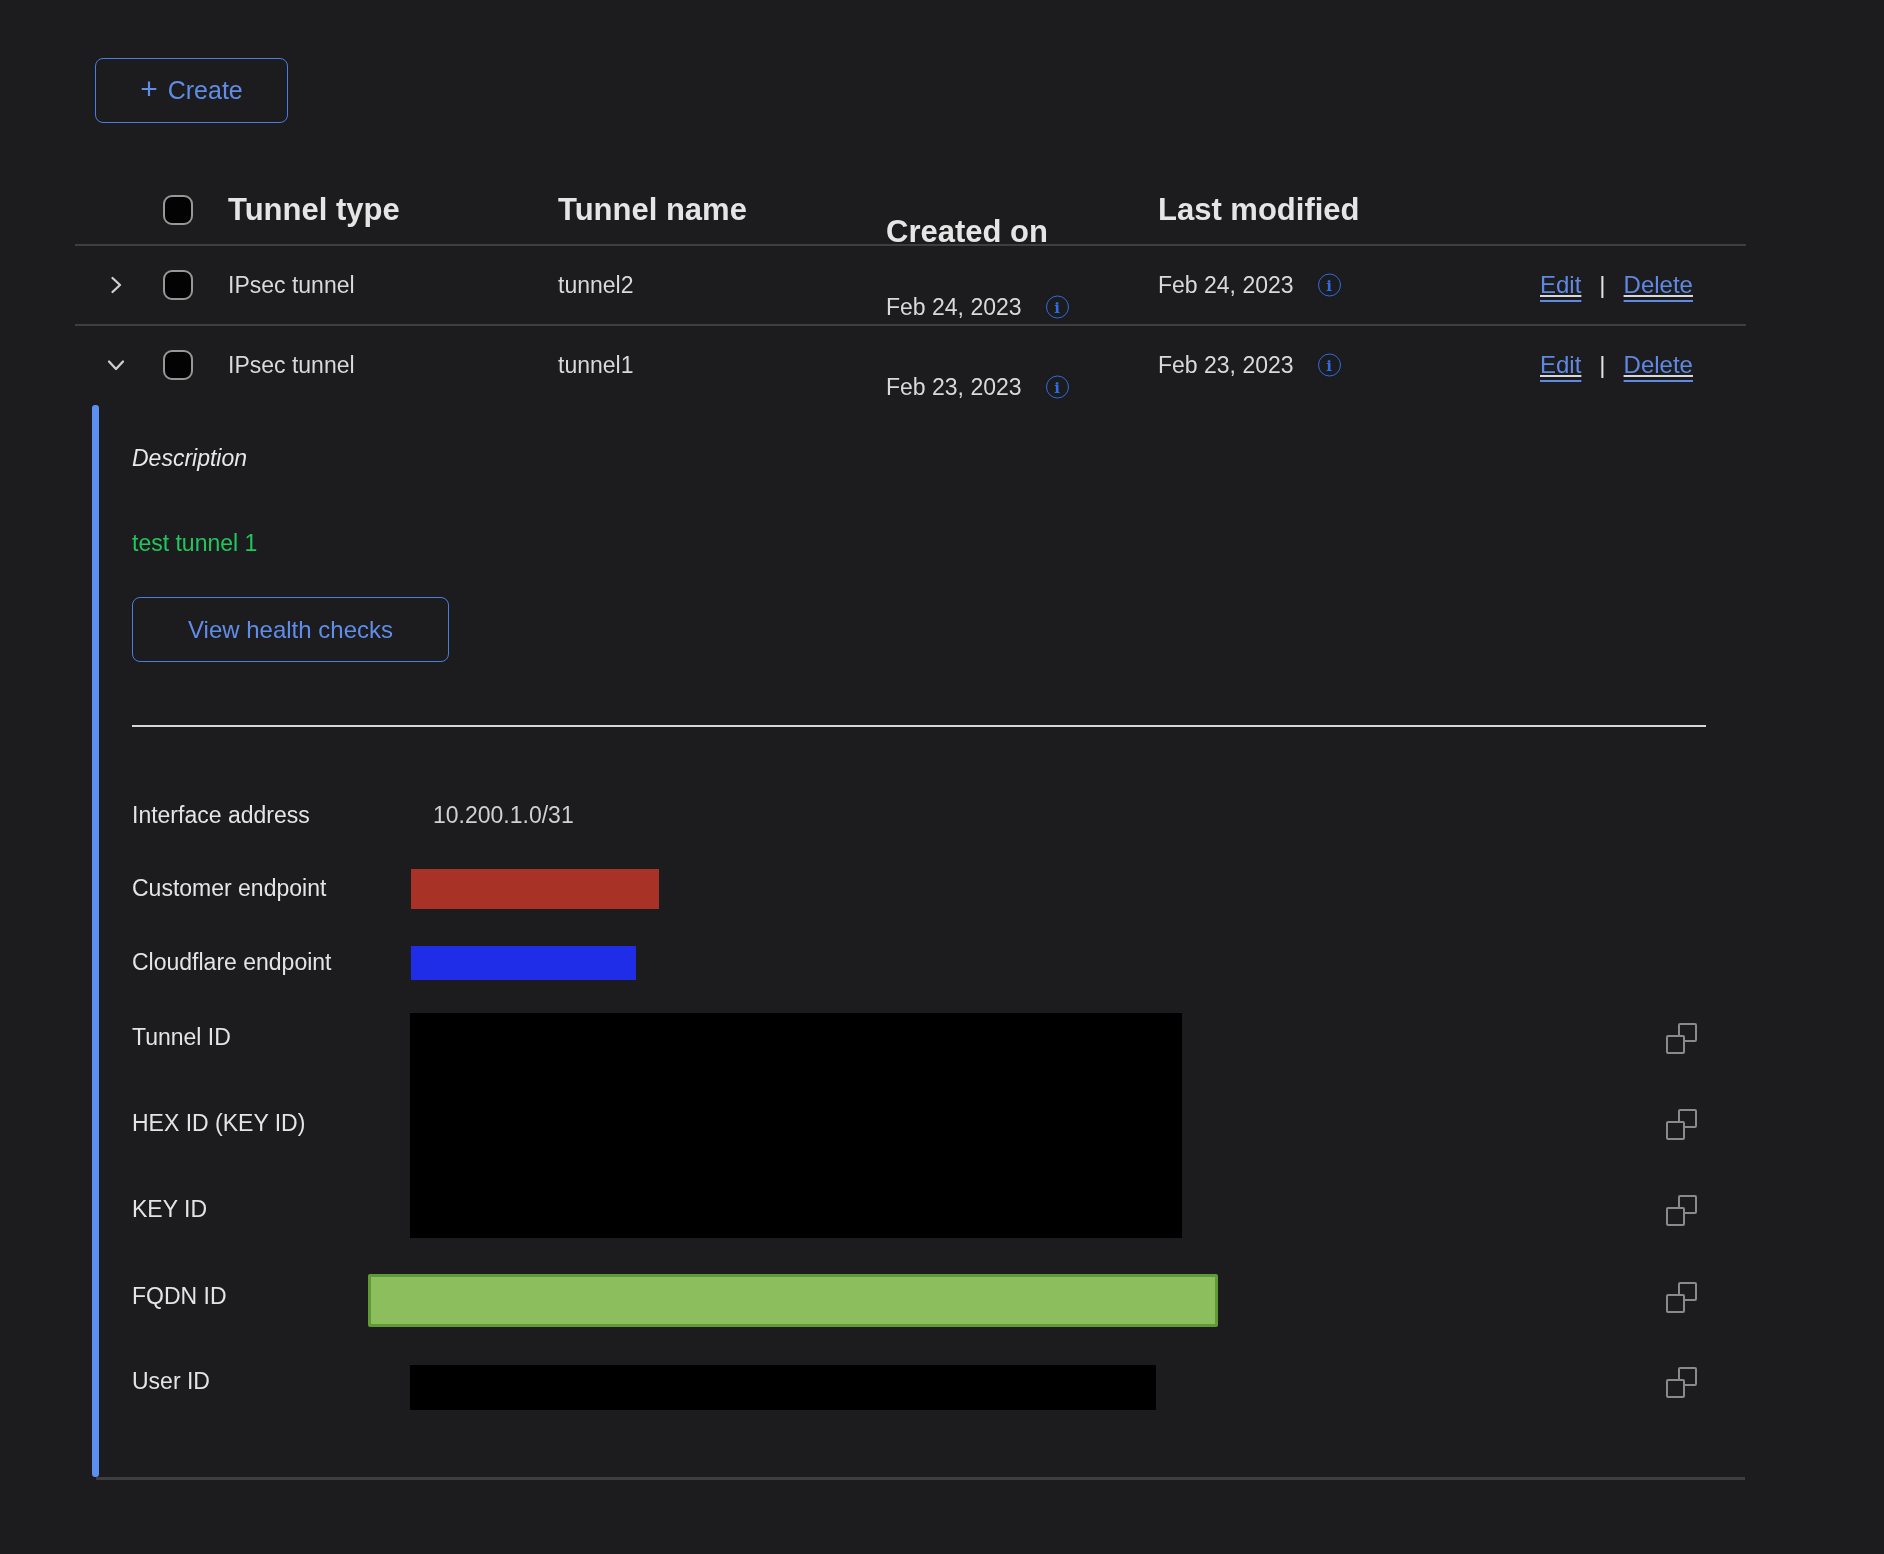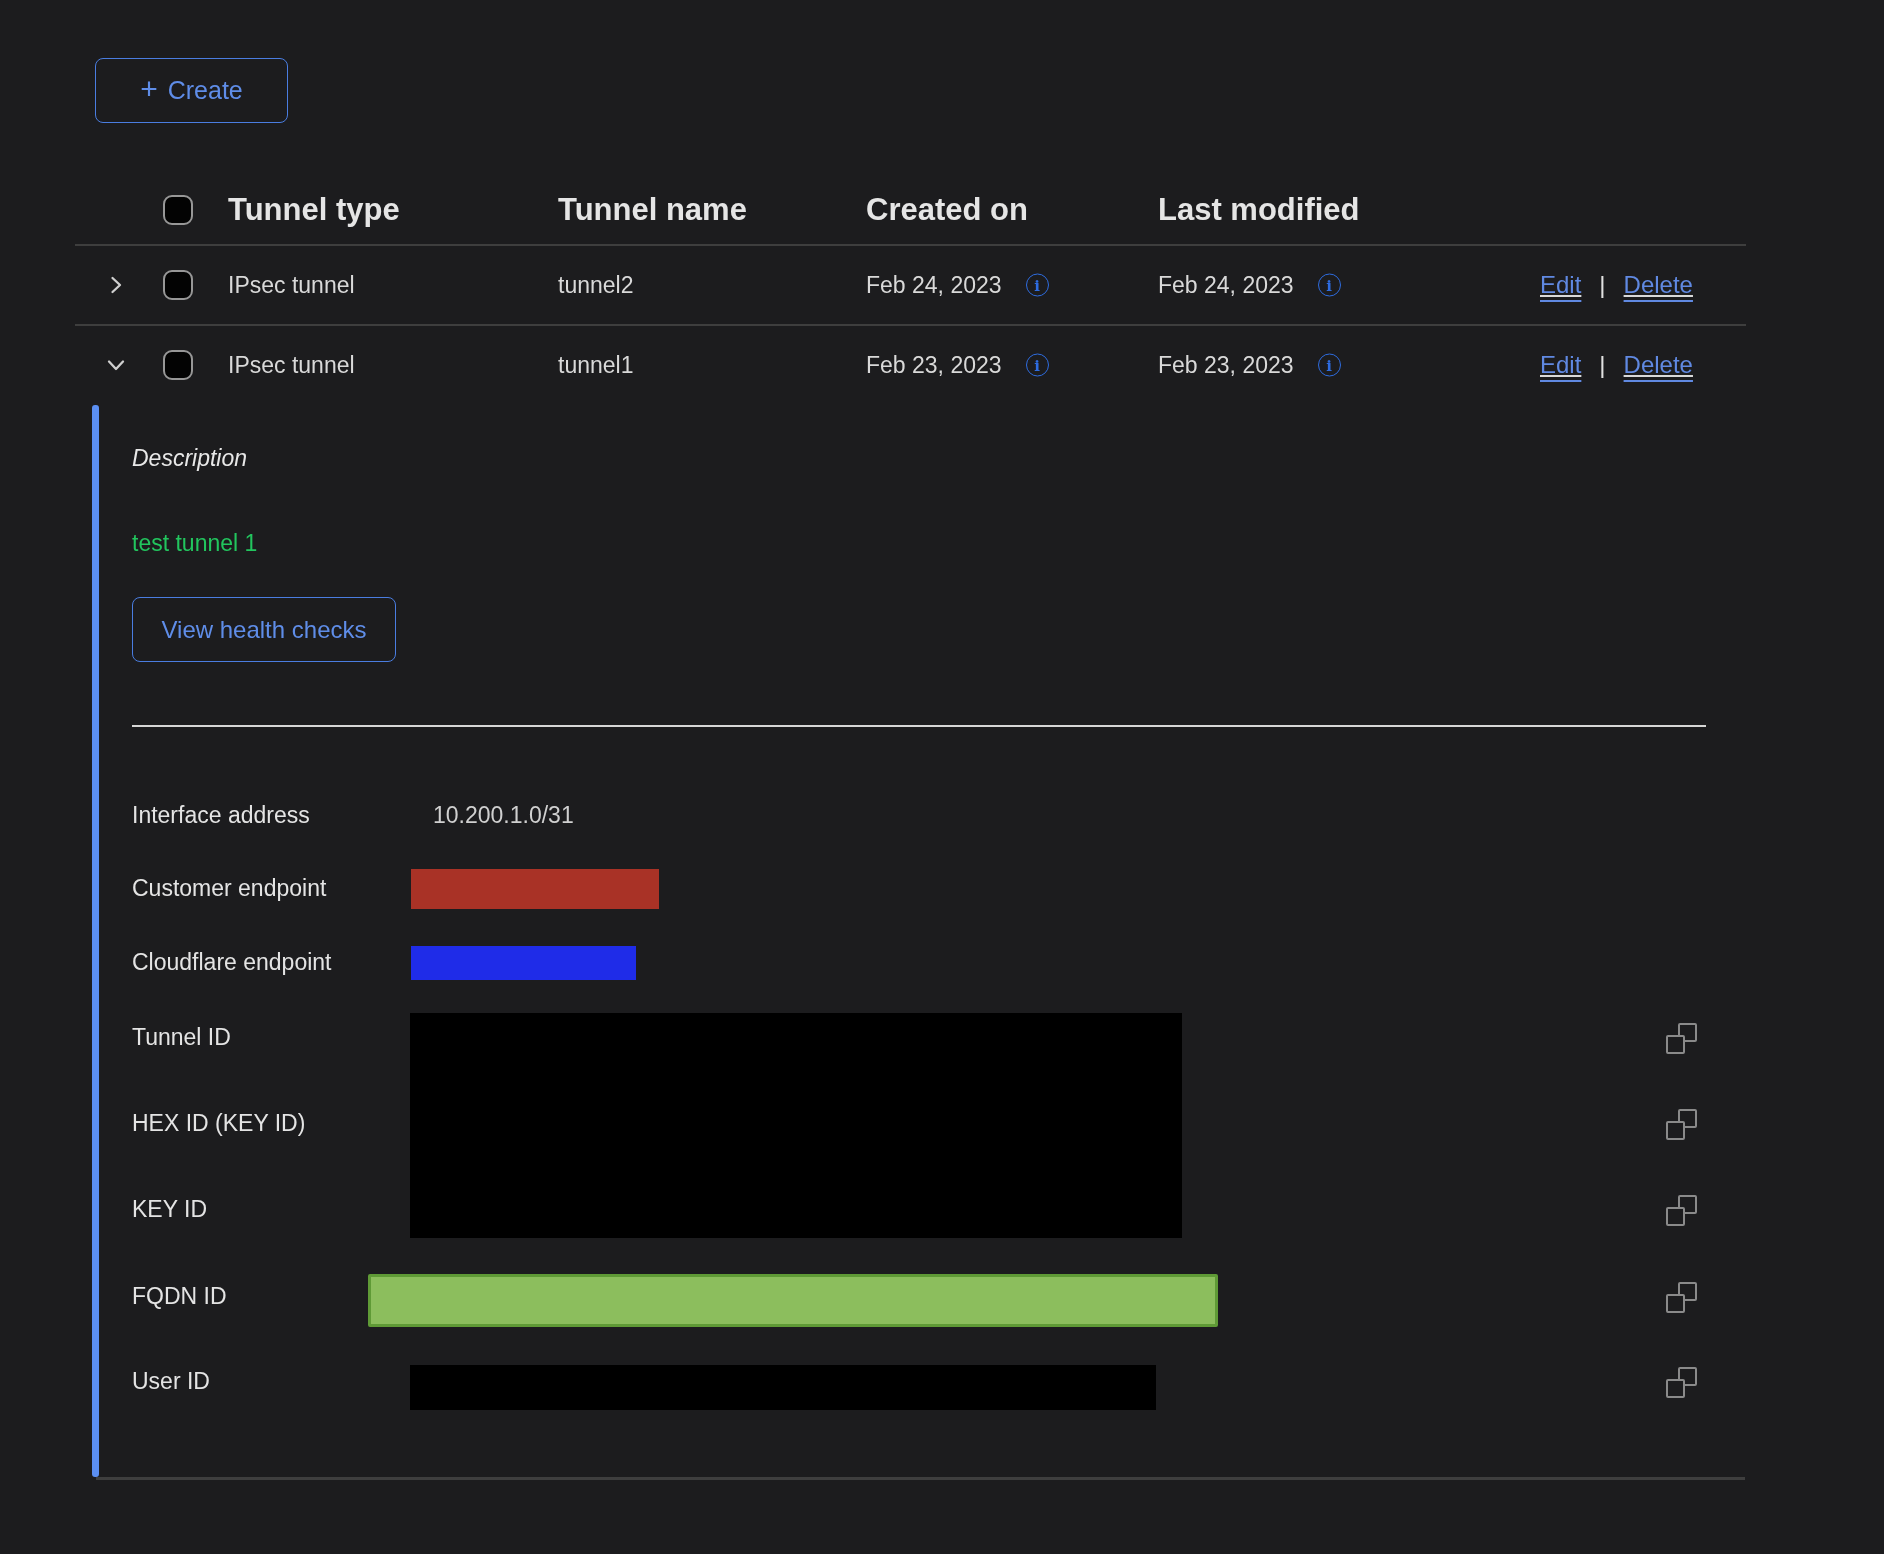--- a/index.html
+++ b/index.html
@@ -12,35 +12,35 @@
 
   
   .outline-btn {
     position:absolute; display:flex; align-items:center; justify-content:center;
     gap:10px; border:1.5px solid #4a7de0; border-radius:8px;
     color:#5f8de8; background:transparent; cursor:pointer;
     font-family:"Liberation Sans", sans-serif;
   }
   #create-btn { left:95px; top:58px; width:193px; height:65px; font-size:25px; }
   #create-btn .plus { font-size:30px; font-weight:300; line-height:1; margin-top:-3px; }
-  #health-btn { left:132px; top:597px; width:264px; height:65px; font-size:24px; }
+  #health-btn { left:132px; top:597px; width:317px; height:65px; font-size:24px; }
 
   
   .trow { position:absolute; left:0; width:1760px; }
   .trow > * { position:absolute; top:50%; transform:translateY(-50%); }
   #header-row { top:175px; height:70px; }
   #row-0 { top:245px; height:80px; }
   #row-1 { top:325px; height:80px; }
   .col-head { color:#e5e5e5; font-weight:700; font-size:31px; white-space:nowrap; }
   .cell { color:#d9d9d9; font-size:23px; white-space:nowrap; }
   .x-chev { left:104px; width:24px; height:24px; }
   .x-cbox { left:163px; }
   .x-type { left:228px; }
   .x-name { left:558px; }
-  .x-created { left:866px; }
+  .x-created { left:886px;margin-top:22px; }
   .x-modified { left:1158px; }
   .x-actions { left:1540px; }
 
   .checkbox {
     width:30px; height:30px; border:2px solid #979797; border-radius:9px;
     background:#030303; display:inline-block; cursor:pointer;
   }
   .date-cell { display:flex; align-items:center; gap:24px; }
   .info-badge {
     width:23px; height:23px; border:1.6px solid #2e6ce0; border-radius:50%;

